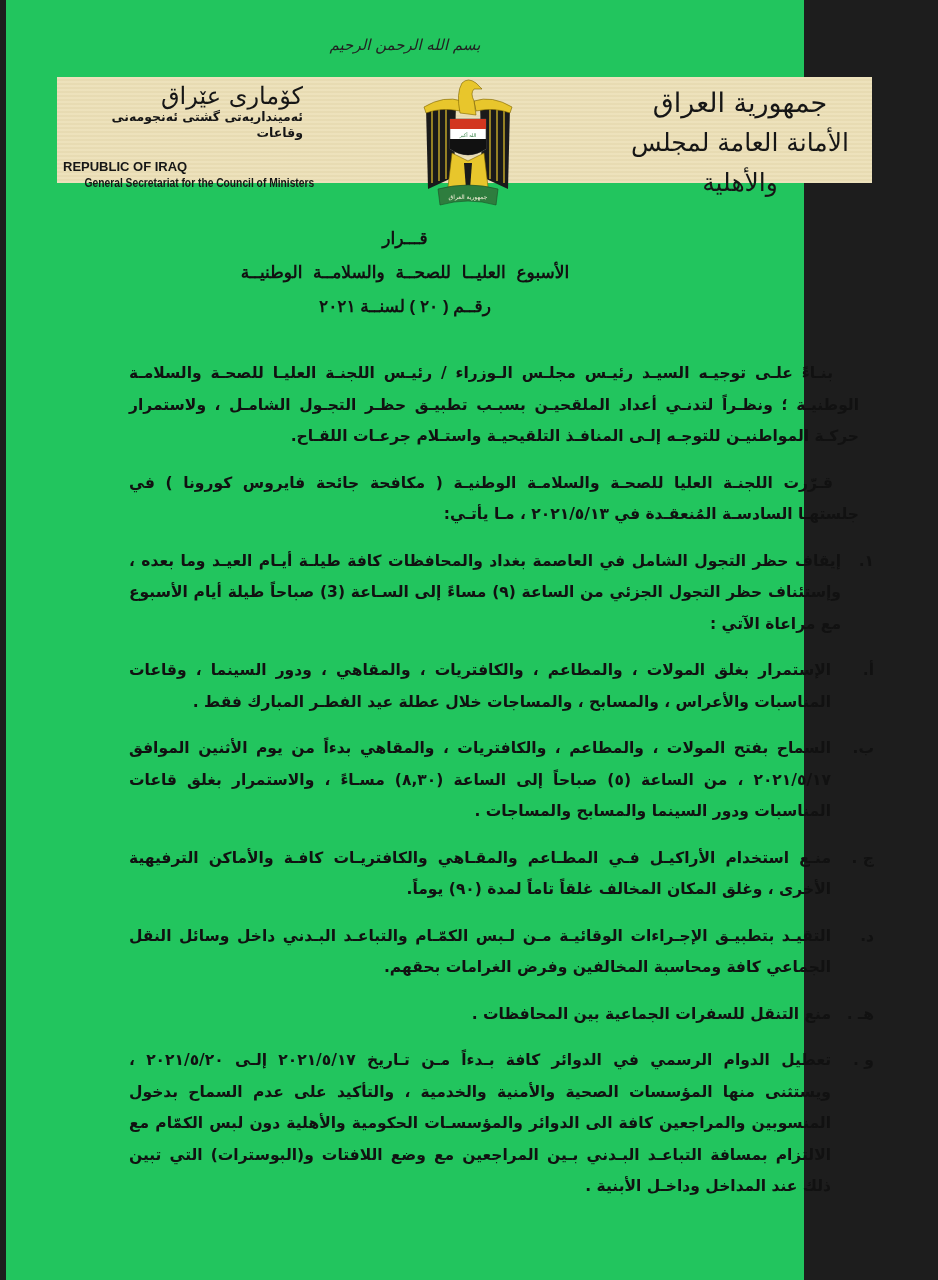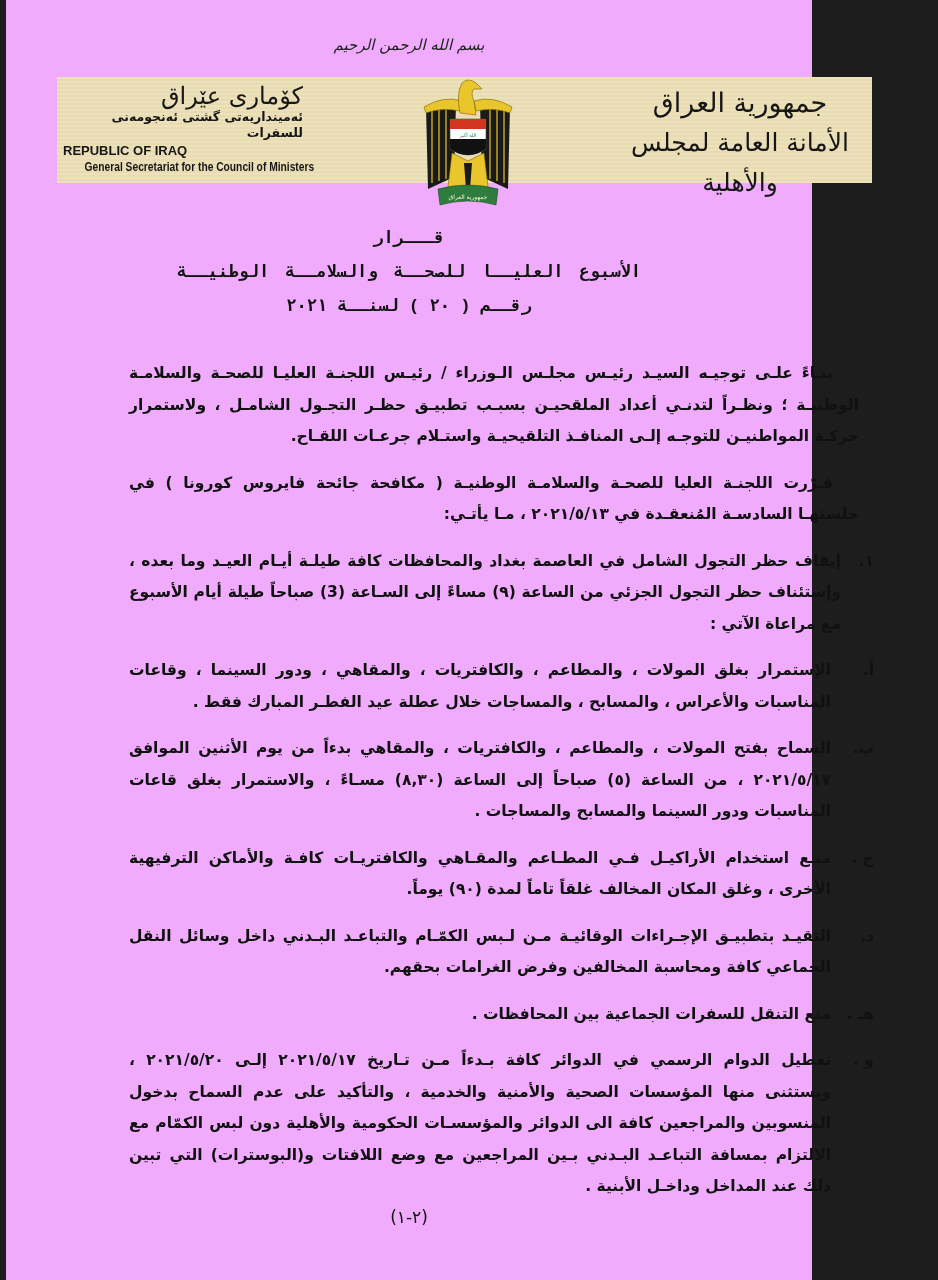--- a/index.html
+++ b/index.html
@@ -3,51 +3,50 @@
 <meta charset="utf-8">
 <style>
   html, body { margin:0; padding:0; }
   body {
     width:938px; height:1280px; position:relative; overflow:hidden;
     background:#1d1d1d;
     font-family:"DejaVu Sans", sans-serif;
   }
   .page {
     position:absolute; left:6px; top:0; width:798px; height:1280px;
-    background:#f0abfc;
-    padding-left:8px;
+    background:#22c55e;
   }
   .basmala {
     position:absolute; left:0; width:100%; top:36px; text-align:center;
     font-family:"DejaVu Serif", serif; font-size:15px; color:#222; font-style:italic;
     letter-spacing:0.5px;
   }
   .header-band {
     position:absolute; left:51px; top:77px; width:815px; height:106px;
     background:#ecdfb6;
     background-image:repeating-linear-gradient(0deg, rgba(255,255,255,0.08) 0 2px, rgba(0,0,0,0.02) 2px 4px);
   }
   .hdr-left {
     position:absolute; left:6px; top:6px; width:240px; color:#161616;
   }
   .hdr-left .kurd-title { font-family:"DejaVu Serif", serif; font-size:24px; line-height:26px; direction:rtl; }
   .hdr-left .kurd-sub { font-family:"DejaVu Sans", sans-serif; font-weight:bold; font-size:12.5px; line-height:16px; direction:rtl; }
-  .hdr-left .en1 { font-family:"Liberation Sans", sans-serif; font-weight:bold; font-size:13px; line-height:16px; margin-top:2px; }
+  .hdr-left .en1 { font-family:"Liberation Sans", sans-serif; font-weight:bold; font-size:13px; line-height:16px; margin-top:18px; }
   .hdr-left .en2 { font-family:"Liberation Sans", sans-serif; font-weight:bold; font-size:12.5px; line-height:16px; transform:scaleX(0.82); transform-origin:center; white-space:nowrap; }
   .hdr-right {
     position:absolute; right:22px; top:6px; width:220px; text-align:center; color:#161616; direction:rtl;
   }
   .hdr-right .ar1 { font-family:"DejaVu Serif", serif; font-size:27px; line-height:40px; }
   .hdr-right .ar2 { font-family:"DejaVu Serif", serif; font-size:25px; line-height:40px; }
   .emblem {
     position:absolute; left:410px; top:77px; width:104px; height:136px;
   }
   .title-block {
     position:absolute; left:0; width:100%; top:222px; text-align:center; direction:rtl;
-    font-family:Liberation Mono, monospace; font-weight:bold; color:#111;
+    font-family:Liberation Sans, sans-serif; font-weight:bold; color:#111;
   }
   .title-block div { font-size:17px; line-height:34px; }
   .title-block .t1 { letter-spacing:6px; }
   .title-block .t2 { word-spacing:6px; }
   .body {
     position:absolute; left:108px; width:760px; top:343px; direction:rtl; text-align:justify;
     font-family:"DejaVu Sans", sans-serif; font-weight:bold; color:#111;
     font-size:15.5px; line-height:31.5px;
   }
   .body p { margin:15px; }
@@ -64,21 +63,21 @@
 </head>
 <body>
 
 <div class="page">
 
   <div class="basmala">بسم الله الرحمن الرحيم</div>
 
   <div class="header-band">
     <div class="hdr-left">
       <div class="kurd-title">كۆماری عێراق</div>
-      <div class="kurd-sub">ئەمینداریەتی گشتی ئەنجومەنی للسفرات</div>
+      <div class="kurd-sub">ئەمینداریەتی گشتی ئەنجومەنی وقاعات</div>
       <div class="en1">REPUBLIC OF IRAQ</div>
       <div class="en2">General Secretariat for the Council of Ministers</div>
     </div>
     <div class="hdr-right">
       <div class="ar1">جمهورية العراق</div>
       <div class="ar2">الأمانة العامة لمجلس والأهلية</div>
     </div>
   </div>
 
   <svg class="emblem" viewBox="0 0 104 136">
@@ -145,14 +144,13 @@
     <div class="subitem">
       <span class="mark">هـ .</span>
       <p>منع التنقل للسفرات الجماعية بين المحافظات .</p>
     </div>
     <div class="subitem">
       <span class="mark">و .</span>
       <p>تعطيل الدوام الرسمي في الدوائر كافة بـدءاً مـن تـاريخ ٢٠٢١/٥/١٧ إلـى ٢٠٢١/٥/٢٠ ، ويستثنى منها المؤسسات الصحية والأمنية والخدمية ، والتأكيد على عدم السماح بدخول المنسوبين والمراجعين كافة الى الدوائر والمؤسسـات الحكومية والأهلية دون لبس الكمّام مع الالتزام بمسافة التباعـد البـدني بـين المراجعين مع وضع اللافتات و(البوسترات) التي تبين ذلك عند المداخل وداخـل الأبنية .</p>
     </div>
   </div>
 
-  <div class="page-number">(٢-١)</div>
 </div>
 
 </body></html>

